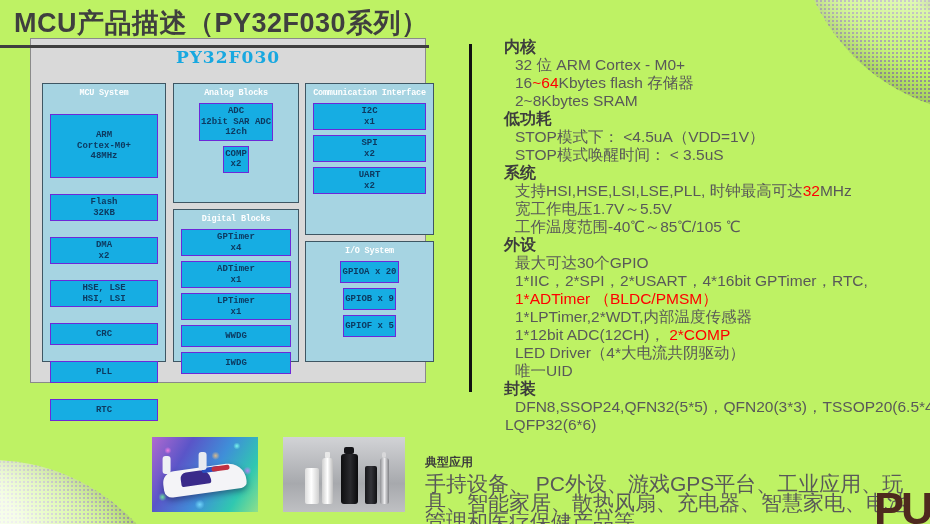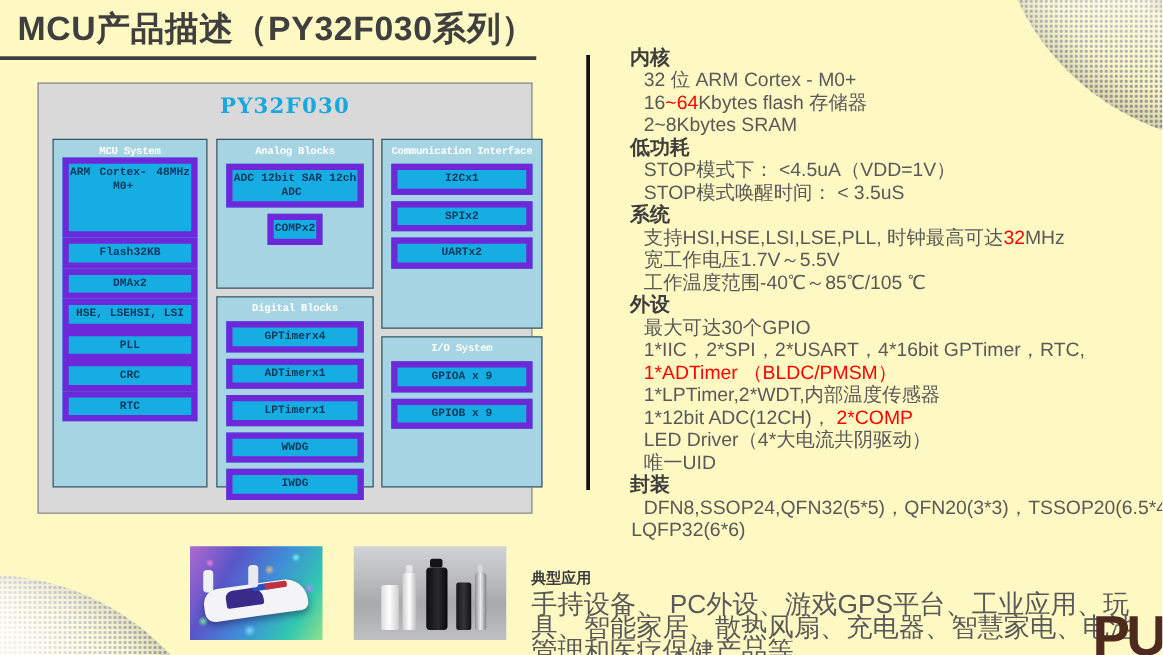--- a/index.html
+++ b/index.html
@@ -1,17 +1,17 @@
 <!DOCTYPE html>
 <html><head>
 <meta charset="utf-8">
 <style>
   html,body{margin:0;padding:0;background:#fff;}
   .slide{
-    position:relative;width:930px;height:524px;background:#fef9c3;
+    position:relative;width:930px;height:524px;background:#bef264;
     overflow:hidden;font-family:"Liberation Sans",sans-serif;text-decoration:underline;
   }
   
   .ball{
     position:absolute;width:400px;height:400px;border-radius:50%;z-index:0;
     background-image:
       radial-gradient(circle at 32% 30%, rgba(255,255,255,1) 0%, rgba(255,255,255,.85) 30%, rgba(255,255,255,0) 62%),
       radial-gradient(60px 22px at 62% 50%, rgba(45,45,45,.55), transparent 70%),
       radial-gradient(45px 16px at 38% 72%, rgba(55,55,55,.5), transparent 70%),
       radial-gradient(40px 14px at 78% 30%, rgba(60,60,60,.4), transparent 70%),
@@ -25,45 +25,45 @@
 
   
   .page-title{
     position:absolute;left:14px;top:5px;z-index:2;
     font-size:27px;font-weight:bold;color:#3f3f3f;letter-spacing:.5px;white-space:nowrap;
   }
   .title-underline{position:absolute;left:0;top:45px;width:429px;height:3px;background:#3f3f3f;z-index:2;}
 
   
   .frame{
-    position:absolute;left:30px;top:66px;width:396px;height:345px;z-index:1;
+    position:absolute;left:30px;top:38px;width:396px;height:345px;z-index:1;
     background:#d9d9d9;border:1px solid #8a8a8a;box-sizing:border-box;
   }
   .frame-title{
     position:absolute;left:0;top:8px;width:100%;text-align:center;
     font-family:"DejaVu Serif",serif;font-weight:bold;font-size:17px;color:#18a8e0;letter-spacing:1px;
   }
   .panel{
     position:absolute;background:#a6d4e2;border:1px solid #3e5663;box-sizing:border-box;
     padding:4px 7px;display:flex;flex-direction:column;gap:5px;
   }
   .panel-header{
     color:#ffffff;font-family:"Liberation Mono",monospace;font-weight:bold;
     font-size:8.5px;text-align:center;white-space:nowrap;letter-spacing:-.2px;margin:0 -3px;
     flex-shrink:0;
   }
-  .p-mcu{left:11px;top:44px;width:124px;height:279px;gap:0;}
+  .p-mcu{left:11px;top:44px;width:124px;height:279px;gap:16px;}
   .p-analog{left:142px;top:44px;width:126px;height:120px;align-items:center;}
   .p-digital{left:142px;top:170px;width:126px;height:153px;}
   .p-comm{left:274px;top:44px;width:129px;height:152px;}
-  .p-io{left:274px;top:202px;width:129px;height:121px;}
+  .p-io{left:274px;top:202px;width:129px;height:121px;align-items:center;}
   .dbox{
-    background:#16ade3;border:5px solid #6d28d9;color:#0d3a61;
+    background:#16ade3;border:1px solid #6d28d9;color:#0d3a61;
     font-family:"Liberation Mono",monospace;font-weight:bold;font-size:9px;line-height:10.5px;
-    text-align:center;display:flex;flex-direction:row;justify-content:center;
+    text-align:center;display:flex;flex-direction:column;justify-content:center;
     min-height:22px;box-sizing:border-box;padding:2px 1px;flex-shrink:0;
   }
   .dbox.tall{height:64px;}
 
   
   .divider{position:absolute;left:469px;top:44px;width:3px;height:348px;background:#111;z-index:1;}
 
   
   .specs{position:absolute;left:504px;top:38px;width:446px;z-index:2;}
   .spec-heading{font-weight:bold;color:#3d3d3d;font-size:16px;line-height:18px;}
@@ -154,24 +154,24 @@
         </div>
         <div class="dbox">
           <div>DMA</div>
           <div>x2</div>
         </div>
         <div class="dbox">
           <div>HSE, LSE</div>
           <div>HSI, LSI</div>
         </div>
         <div class="dbox">
+          <div>CRC</div>
+        </div>
+        <div class="dbox">
           <div>PLL</div>
-        </div>
-        <div class="dbox">
-          <div>CRC</div>
         </div>
         <div class="dbox">
           <div>RTC</div>
         </div>
       </div>
     <div class="panel p-analog">
       <div class="panel-header">Analog Blocks</div>
     <div class="dbox">
           <div>ADC</div>
           <div>12bit SAR ADC</div>
@@ -214,24 +214,27 @@
           <div>x2</div>
         </div>
         <div class="dbox">
           <div>UART</div>
           <div>x2</div>
         </div>
       </div>
     <div class="panel p-io">
       <div class="panel-header">I/O System</div>
     <div class="dbox">
-          <div>GPIOA x 9</div>
+          <div>GPIOA x 20</div>
         </div>
         <div class="dbox">
           <div>GPIOB x 9</div>
+        </div>
+        <div class="dbox">
+          <div>GPIOF x 5</div>
         </div>
       </div>
   </div>
 
   <div class="divider"></div>
 
   <div class="specs" id="specs">
       <div class="spec-heading">内核</div>
       <div class="spec-line"><span>32 位 ARM Cortex - M0+</span></div>
       <div class="spec-line"><span>16</span><span class="red">~64</span><span>Kbytes flash 存储器</span></div>

